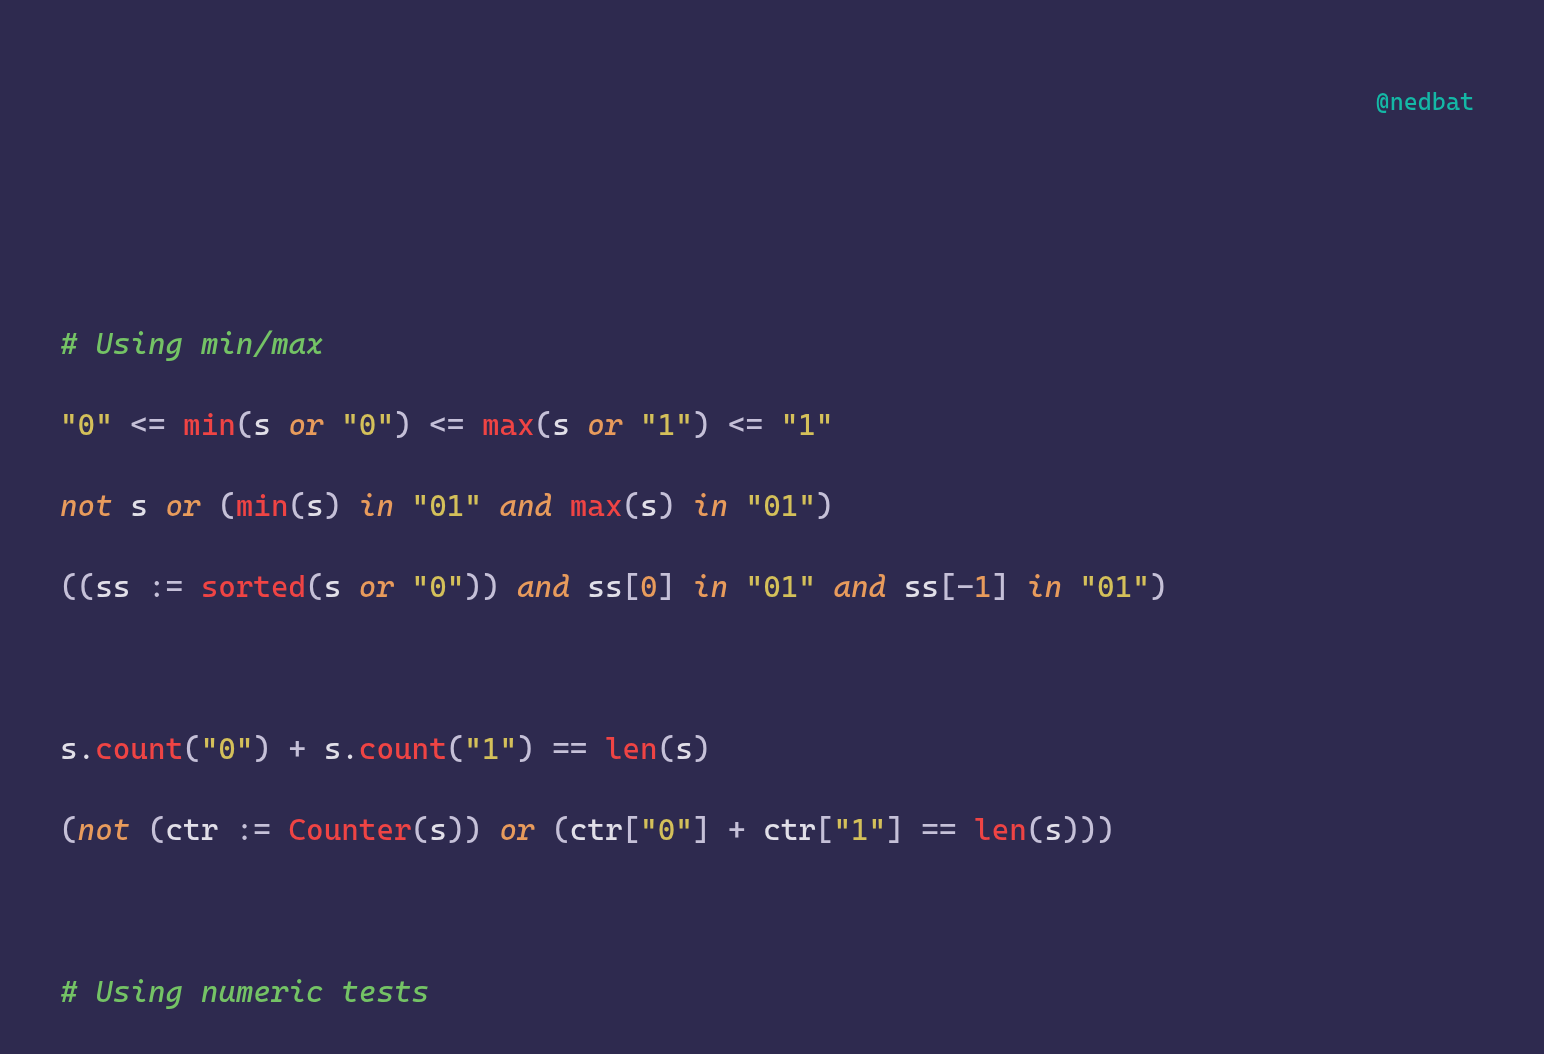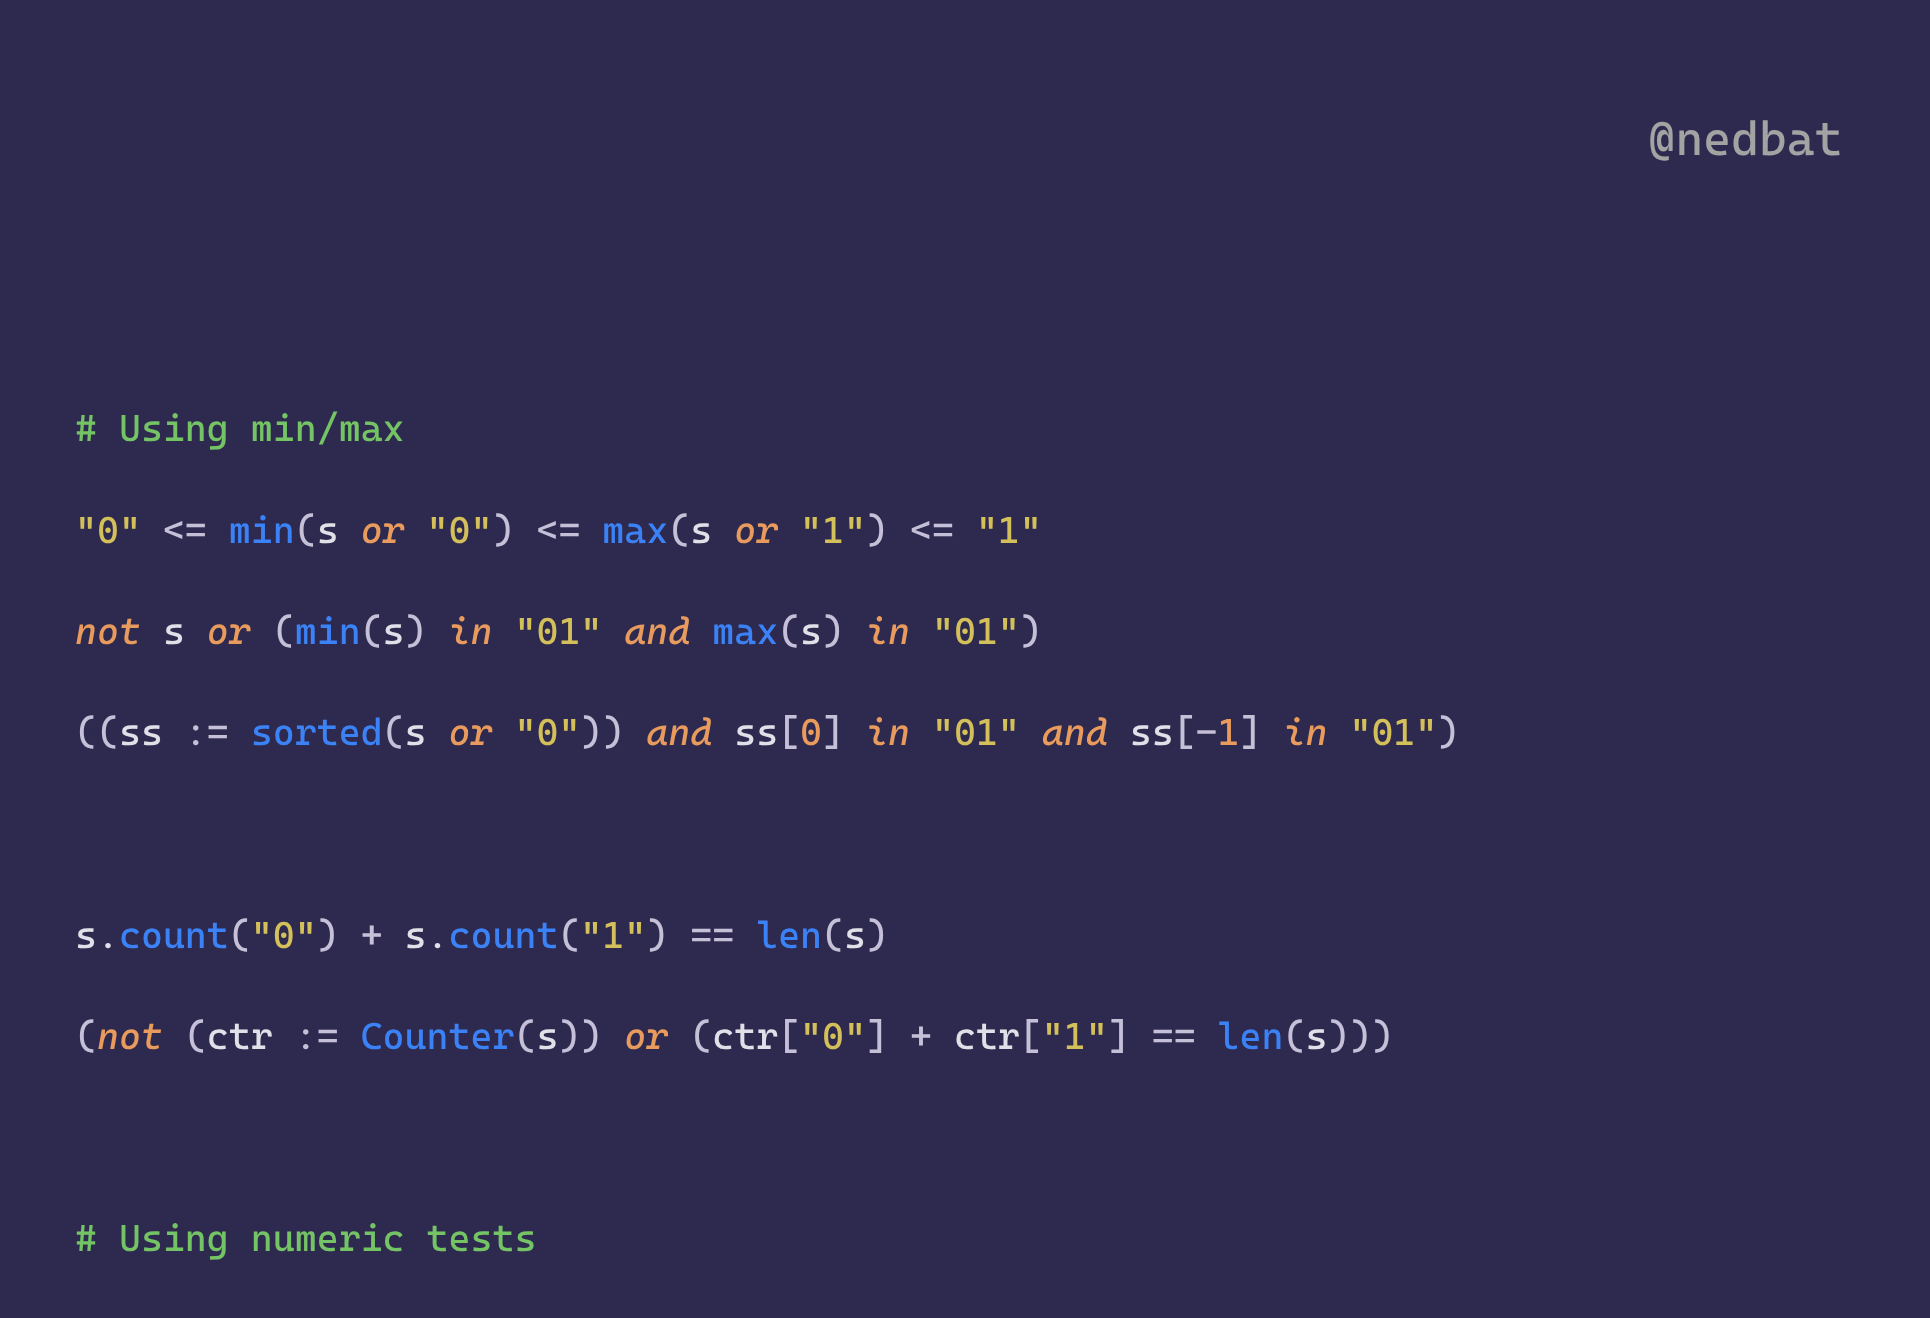--- a/index.html
+++ b/index.html
@@ -17,36 +17,37 @@
       font-weight: 500;
       padding: 40px 60px;
       position: relative;
       color: #e1dfe8;
       white-space: pre;
     }
     .watermark {
       position: absolute;
       top: 86px;
       right: 70px;
-      color: #a3a3a3;
+      color: #14b8a6;
       font-style: normal;
-      font-size: 38px;
+      font-size: 24px;
     }
     .comment {
       color: #74c365;
+      font-style: italic;
     }
     .str {
       color: #d4c05a;
     }
     .kw {
       color: #e89b5c;
       font-style: italic;
     }
     .fn {
-      color: #3b82f6;
+      color: #ef4444;
     }
     .num {
       color: #e89b5c;
     }
     .op {
       color: #c5c0d8;
     }
     .paren {
       color: #c5c0d8;
     }

